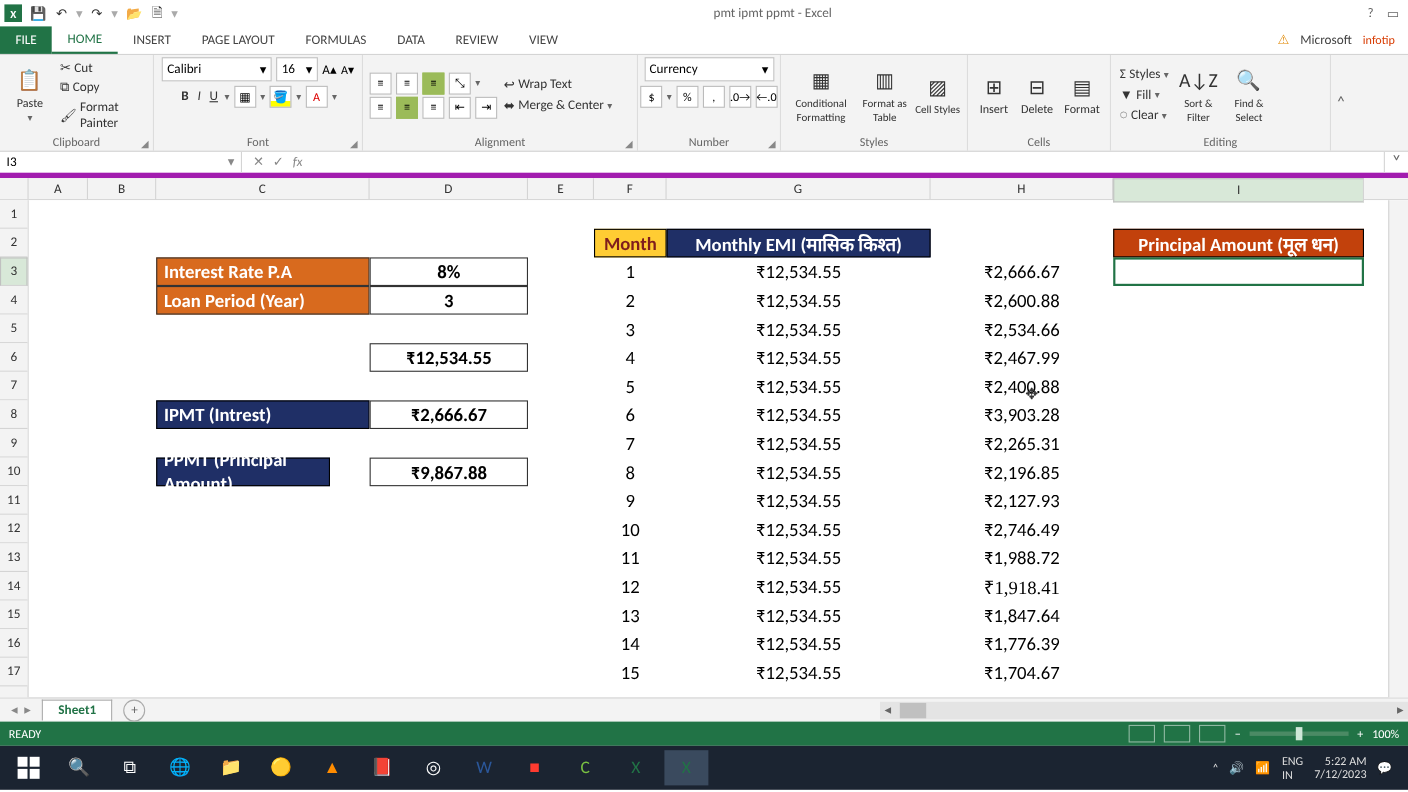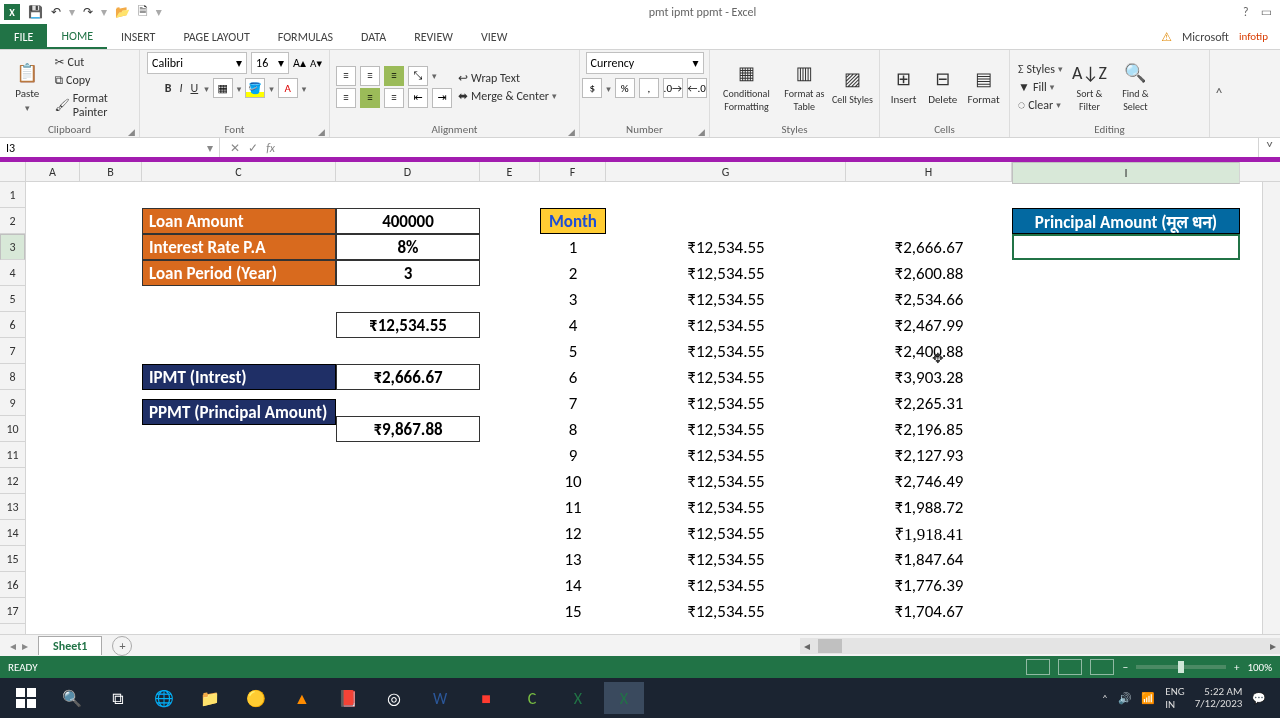--- a/index.html
+++ b/index.html
@@ -52,24 +52,24 @@
 .colhdr.sel { background: #d8e8d8; }
 .rowhdr { height: 26px; border-bottom: 1px solid #d4d4d4; text-align: center; font-size: 12px; color: #333; display: flex; align-items: center; justify-content: center; background: #f3f3f3; }
 .rowhdr.sel { background: #d8e8d8; }
 .sheet { flex: 1; position: relative; overflow: hidden; }
 .cell { position: absolute; height: 26px; font-size: 17px; display: flex; align-items: center; padding: 0 6px; border: 1px solid transparent; }
 .cell.center { justify-content: center; }
 .cell.bold { font-weight: bold; }
 .cell.hdr-orange { background: #d86a1e; color: #fff; font-weight: bold; border: 1px solid #333; }
 .cell.val-box { background: #fff; border: 1px solid #333; text-align: center; justify-content: center; }
 .cell.hdr-navy { background: #1f2f66; color: #fff; font-weight: bold; border: 1px solid #000; }
-.cell.hdr-yellow { background: #ffcc33; color: #1d4ed8; font-weight: bold; border: 1px solid #000; justify-content: center; }
+.cell.hdr-yellow { background: #ffcc33; color: #7f1d1d; font-weight: bold; border: 1px solid #000; justify-content: center; }
 .cell.hdr-excel-navy { background: #1f2f66; color: #fff; font-weight: bold; border: 1px solid #000; justify-content: center; }
 .cell.hdr-cyan { background: #33aef0; color: #fff; font-weight: bold; border: 1px solid #000; justify-content: center; }
-.cell.hdr-olive { background: #0369a1; color: #fff; font-weight: bold; border: 1px solid #000; justify-content: center; }
+.cell.hdr-olive { background: #c2410c; color: #fff; font-weight: bold; border: 1px solid #000; justify-content: center; }
 .active-cell { position: absolute; border: 2px solid #217346; pointer-events: none; }
 .vscroll { width: 18px; background: #f3f3f3; border-left: 1px solid #d4d4d4; }
 
 
 .sheettabs { height: 22px; border-top: 1px solid #d4d4d4; display: flex; align-items: center; background: #f3f3f3; font-size: 12px; }
 .sheettabs .nav { display: flex; gap: 6px; padding: 0 10px; color: #888; }
 .sheettabs .tab { background: #fff; border: 1px solid #aaa; border-bottom: none; padding: 2px 14px; font-weight: bold; color: #217346; }
 .sheettabs .add { width: 20px; height: 20px; border: 1px solid #aaa; border-radius: 50%; display: flex; align-items: center; justify-content: center; color: #666; margin-left: 10px; }
 .sheettabs .hscroll { margin-left: auto; width: 480px; height: 16px; background: #e4e4e4; display: flex; align-items: center; }
 .sheettabs .hscroll .thumb { width: 24px; height: 14px; background: #c0c0c0; margin-left: 4px; }
@@ -374,34 +374,33 @@
       <div class="rowhdr">11</div>
       <div class="rowhdr">12</div>
       <div class="rowhdr">13</div>
       <div class="rowhdr">14</div>
       <div class="rowhdr">15</div>
       <div class="rowhdr">16</div>
       <div class="rowhdr">17</div>
     </div>
   <div class="sheet cols" id="sheet">
 
-    <div class="cell hdr-orange" style="left:116px;top:26px;width:194px">Loan Amount</div>
-    <div class="cell val-box bold" style="left:310px;top:26px;width:144px">400000</div>
     <div class="cell hdr-orange" style="left:116px;top:52px;width:194px">Interest Rate P.A</div>
     <div class="cell val-box bold" style="left:310px;top:52px;width:144px">8%</div>
     <div class="cell hdr-orange" style="left:116px;top:78px;width:194px">Loan Period (Year)</div>
     <div class="cell val-box bold" style="left:310px;top:78px;width:144px">3</div>
 
     <div class="cell val-box bold" style="left:310px;top:130px;width:144px">₹12,534.55</div>
     <div class="cell hdr-navy" style="left:116px;top:182px;width:194px">IPMT (Intrest)</div>
     <div class="cell val-box bold" style="left:310px;top:182px;width:144px">₹2,666.67</div>
-    <div class="cell hdr-navy" style="left:116px;top:217px;width:194px">PPMT (Principal Amount)</div>
+    <div class="cell hdr-navy" style="left:116px;top:234px;width:158px">PPMT (Principal Amount)</div>
     <div class="cell val-box bold" style="left:310px;top:234px;width:144px">₹9,867.88</div>
 
     <div class="cell hdr-yellow" style="left:514px;top:26px;width:66px">Month</div>
+    <div class="cell hdr-excel-navy" style="left:580px;top:26px;width:240px">Monthly EMI (मासिक किश्त)</div>
     <div class="cell hdr-olive" style="left:986px;top:26px;width:228px">Principal Amount (मूल धन)</div>
 
     <div class="active-cell" style="left:986px;top:52px;width:228px;height:26px"></div>
 
     <div id="datarows">
         <div class="cell center" style="left: 514px; top: 52px; width: 66px;">1</div>
         <div class="cell center" style="left: 580px; top: 52px; width: 240px;">₹12,534.55</div>
         <div class="cell center" style="left: 820px; top: 52px; width: 166px;">₹2,666.67</div>
         <div class="cell center" style="left: 514px; top: 78px; width: 66px;">2</div>
         <div class="cell center" style="left: 580px; top: 78px; width: 240px;">₹12,534.55</div>

